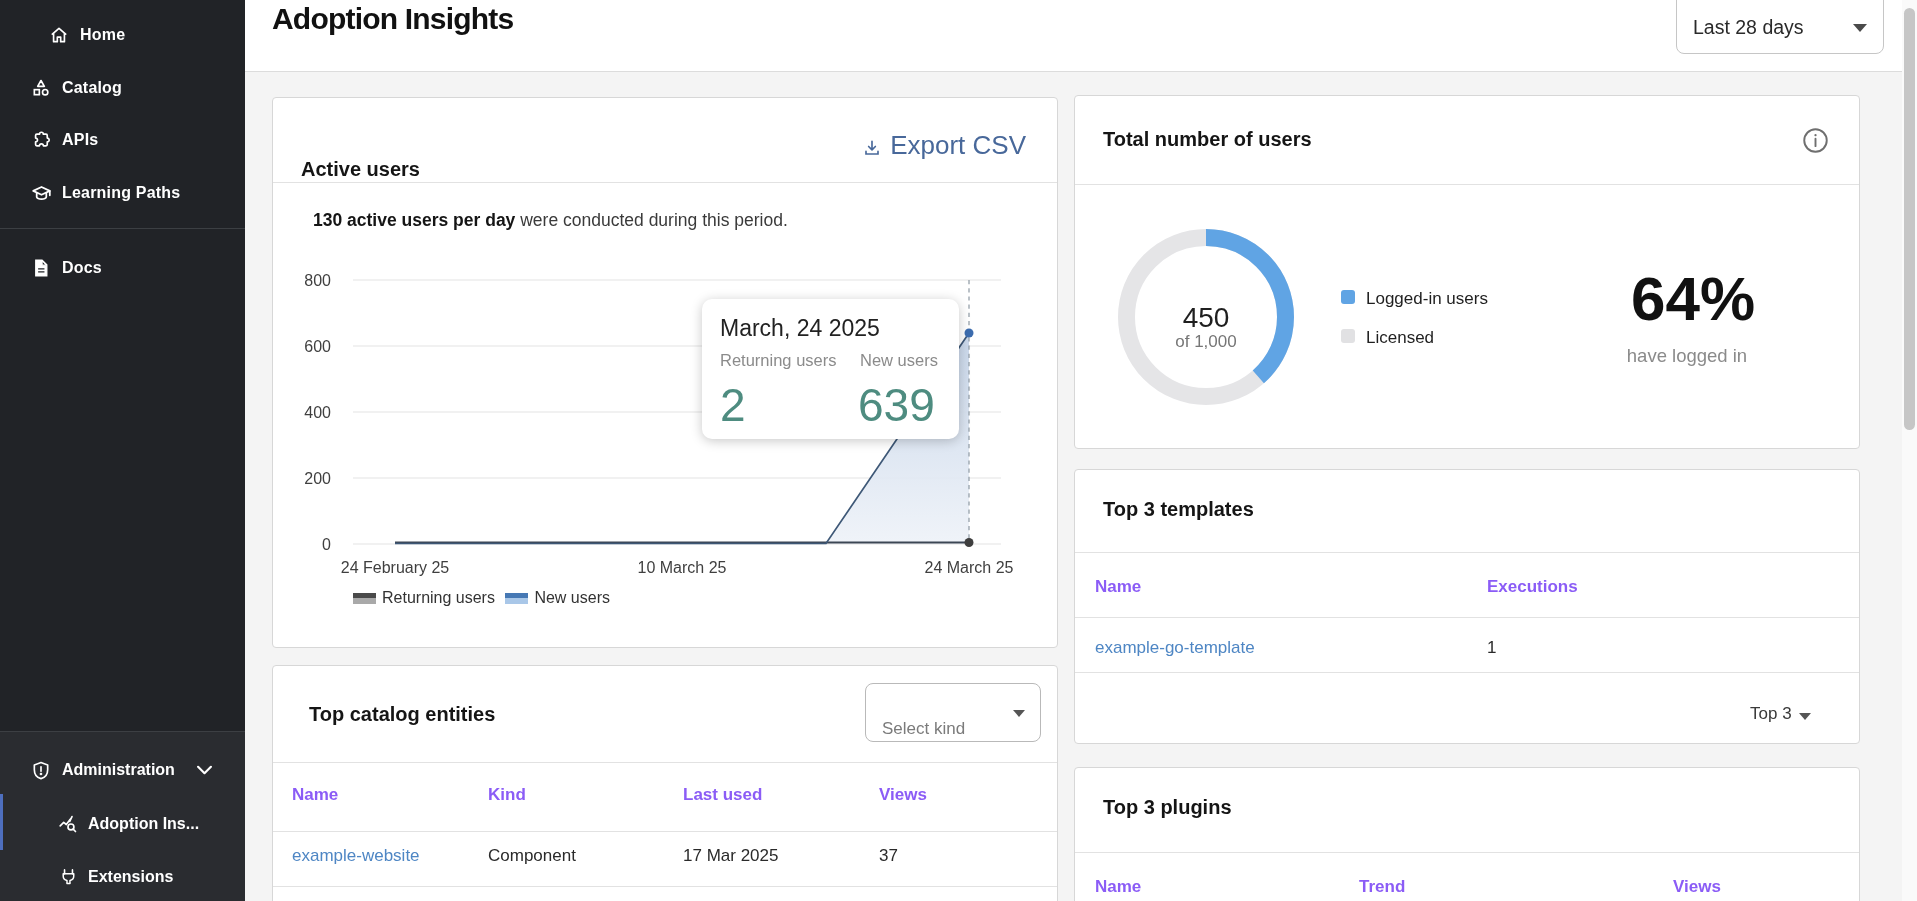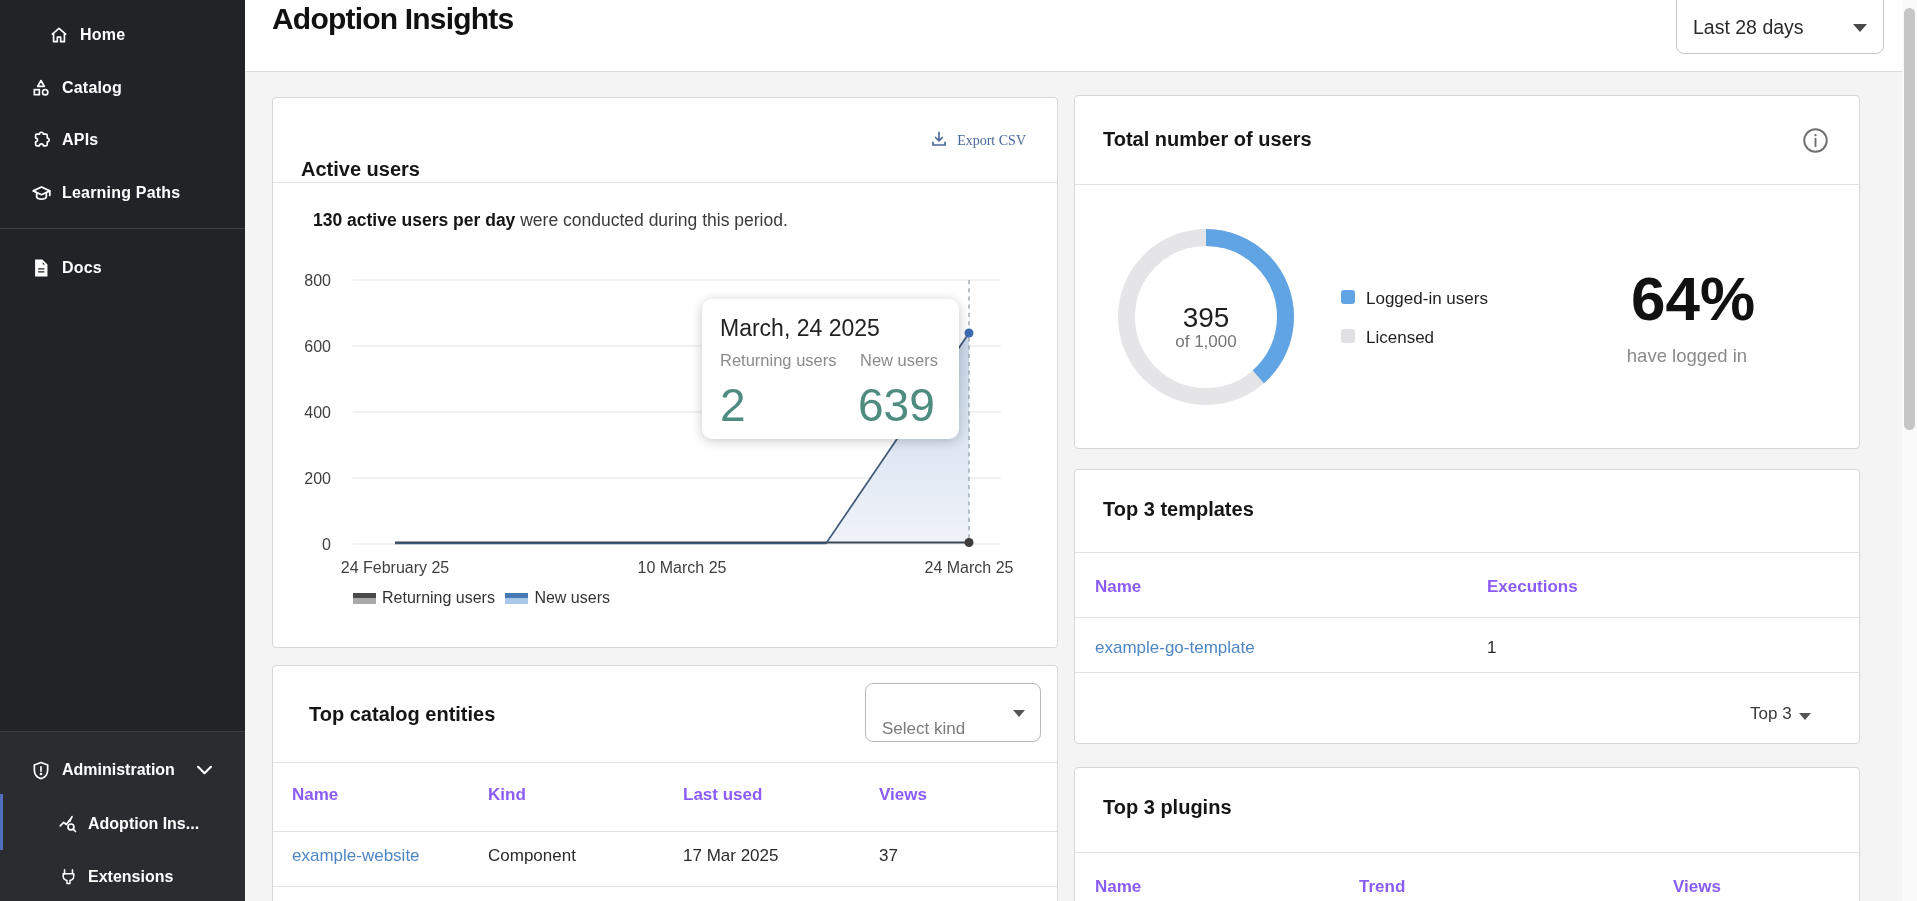--- a/index.html
+++ b/index.html
@@ -26,21 +26,21 @@
 #daysdd .caret { position:absolute; right:16px; top:41px; width:0; height:0; border-left:7px solid transparent; border-right:7px solid transparent; border-top:8px solid #4a4a4a; }
 
 
 .card { position:absolute; background:#fff; border:1px solid #d7d7d7; border-radius:4px; }
 .card .hdr-divider { position:absolute; left:0; width:100%; height:1px; background:#e2e2e2; }
 .ctitle { position:absolute; font-size:20px; font-weight:bold; color:#151515; }
 
 
 #card1 { left:272px; top:97px; width:786px; height:551px; }
 #card1 .ctitle { left:28px; top:31px;margin-top:29px; }
-#exportcsv { position:absolute; right:31px; top:32px; color:#48689a; font-size:14px;font-family:Liberation Serif, serif; }
+#exportcsv { position:absolute; right:31px; top:32px; color:#48689a; font-size:26px; }
 #exportcsv svg { vertical-align:-3px; margin-right:9px; }
 .subtitle { position:absolute; left:40px; top:112px; font-size:17.5px; color:#3a3a3a; }
 .subtitle b { color:#151515; }
 
 
 #tooltip { position:absolute; left:429px; top:201px; width:257px; height:140px; background:#fff; border-radius:10px; box-shadow:0 2px 12px rgba(0,0,0,.22); z-index:5; }
 #tooltip .tt-date { position:absolute; left:18px; top:16px; font-size:23px; color:#222; }
 #tooltip .tt-lbl { position:absolute; top:52px; font-size:16.5px; color:#8b8b8b; }
 #tooltip .tt-num { position:absolute; top:79px; font-size:46px; color:#4e8c80; }
 
@@ -244,21 +244,21 @@
         <circle cx="12" cy="12" r="10"></circle>
         <path d="M12 10.5 V17" stroke-linecap="round"></path>
         <circle cx="12" cy="7.3" r="1" fill="#6f6f6f" stroke="none"></circle>
       </svg></div>
   <div class="hdr-divider" style="top:88px;"></div>
   <div id="donutwrap">
     <svg width="176" height="176" viewBox="0 0 176 176">
       <circle cx="88" cy="88" r="79.5" fill="none" stroke="#e5e5e7" stroke-width="17"></circle>
       <circle cx="88" cy="88" r="79.5" fill="none" stroke="#60a4e4" stroke-width="17" stroke-dasharray="192.3 499.5" transform="rotate(-90 88 88)"></circle>
     </svg>
-    <div id="donutnum">395</div>
+    <div id="donutnum">450</div>
     <div id="donutsub">of 1,000</div>
   </div>
   <div class="legsq" style="left:266px; top:194px; background:#60a4e4;"></div>
   <div class="leglbl" style="left:291px; top:193px;">Logged-in users</div>
   <div class="legsq" style="left:266px; top:233px; background:#e1e1e3;"></div>
   <div class="leglbl" style="left:291px; top:232px;">Licensed</div>
   <div id="bigpct">64%</div>
   <div id="bigsub">have logged in</div>
 </div>
 

